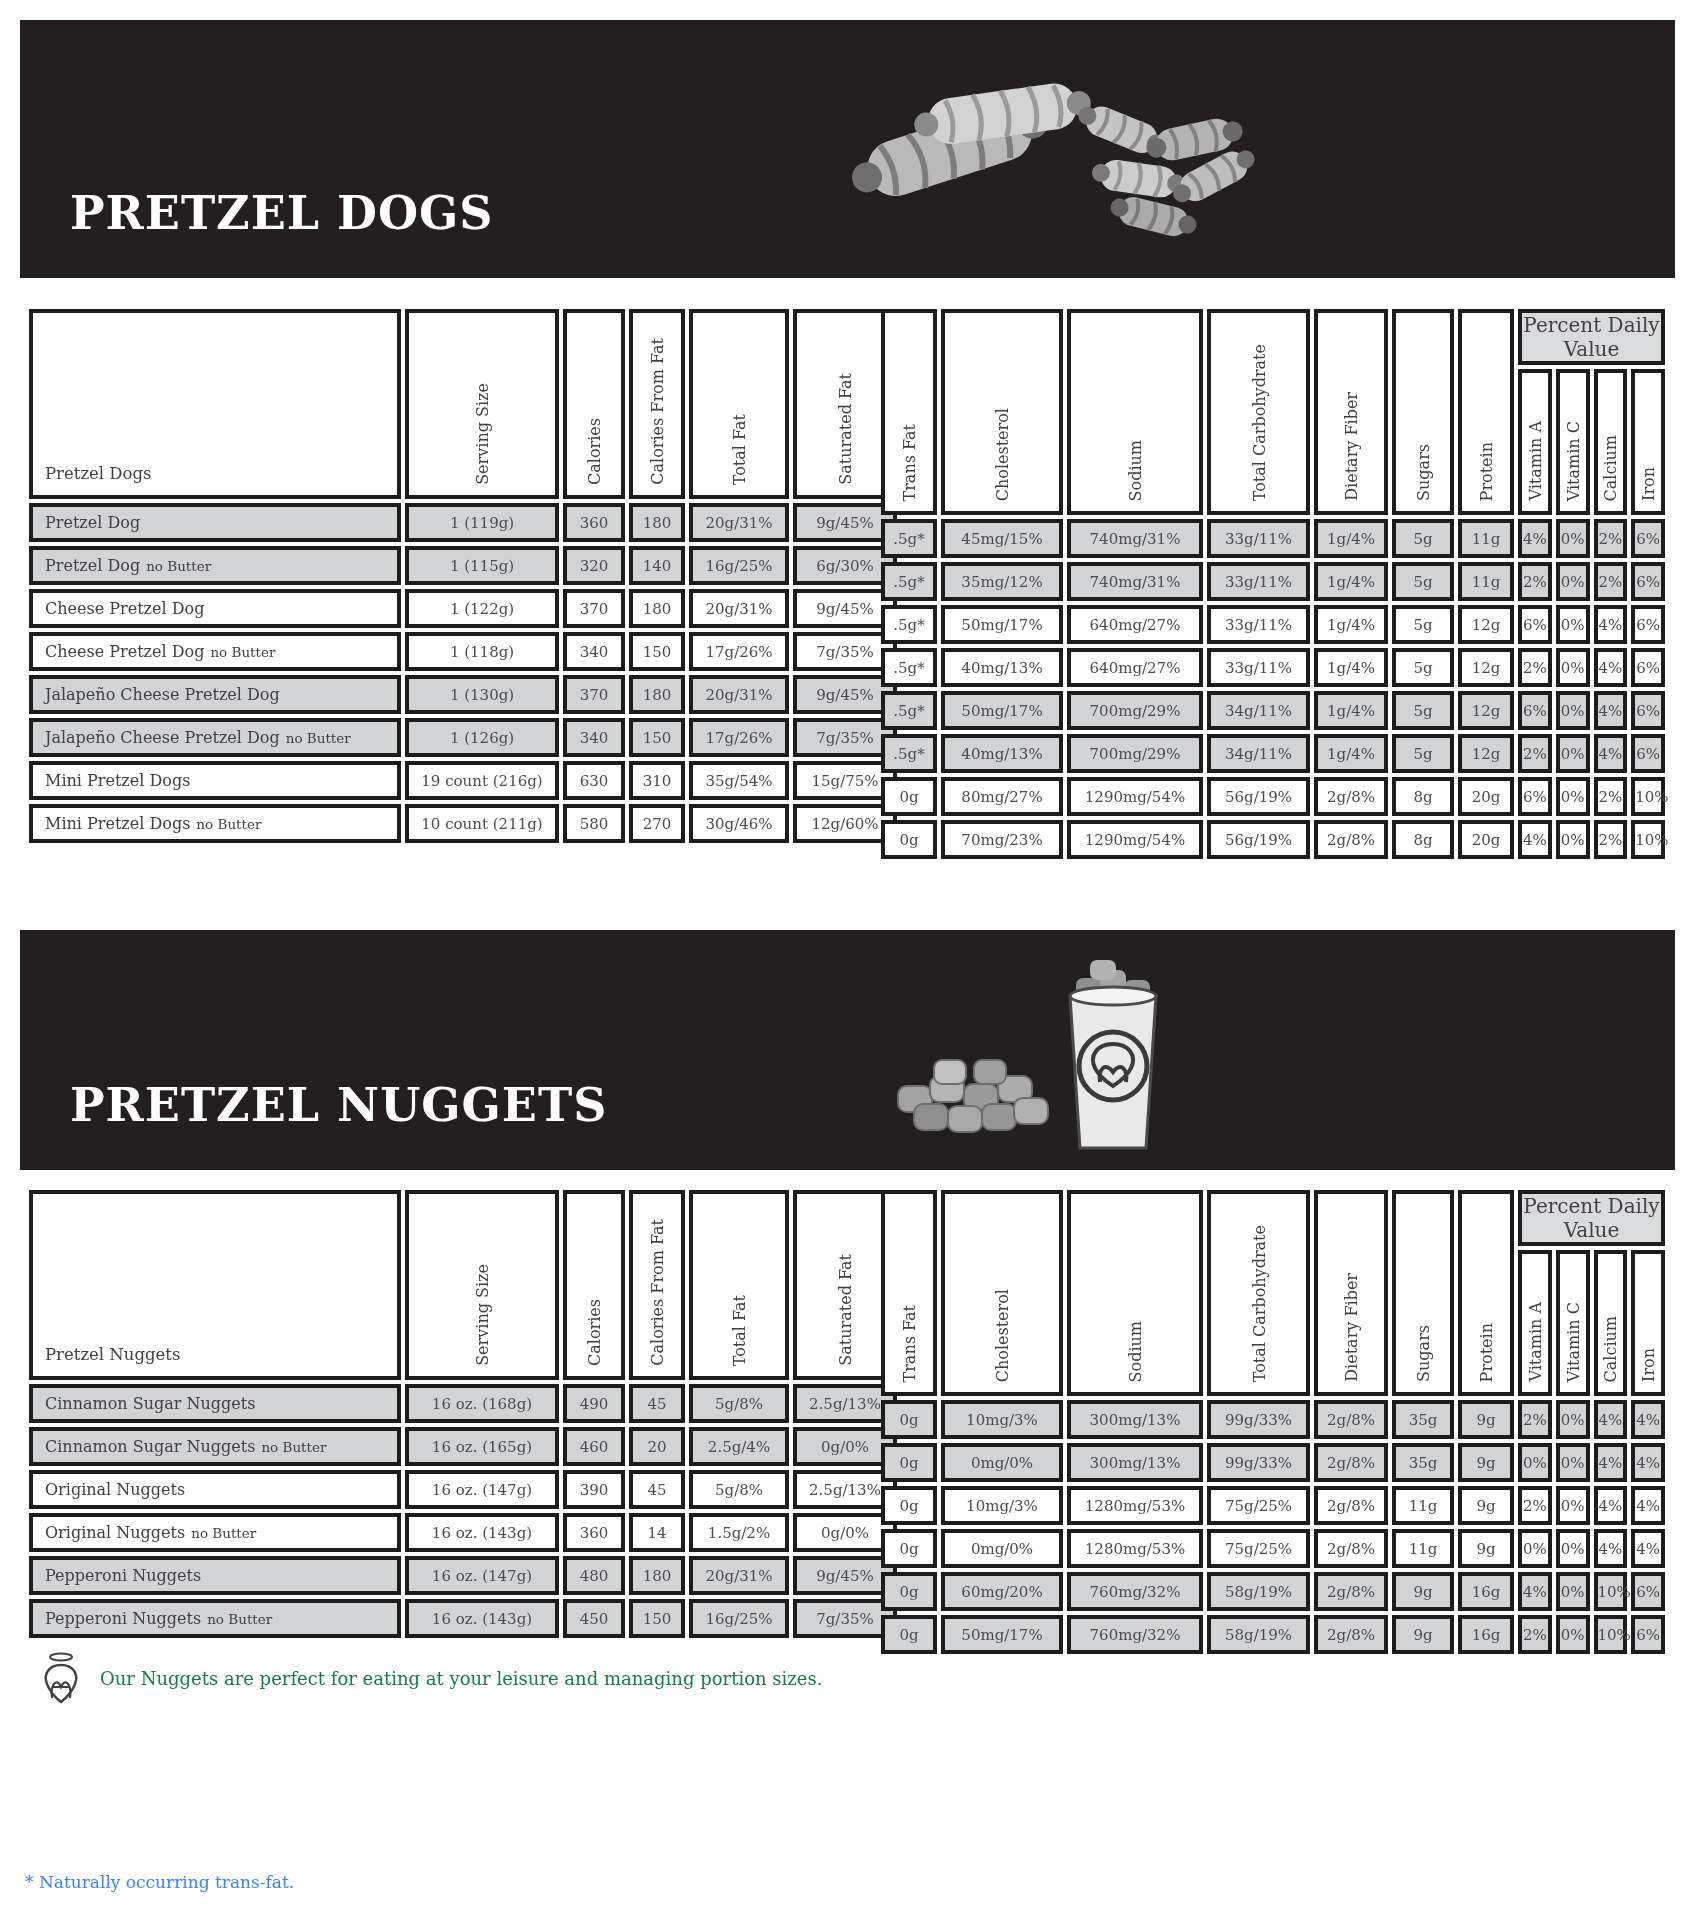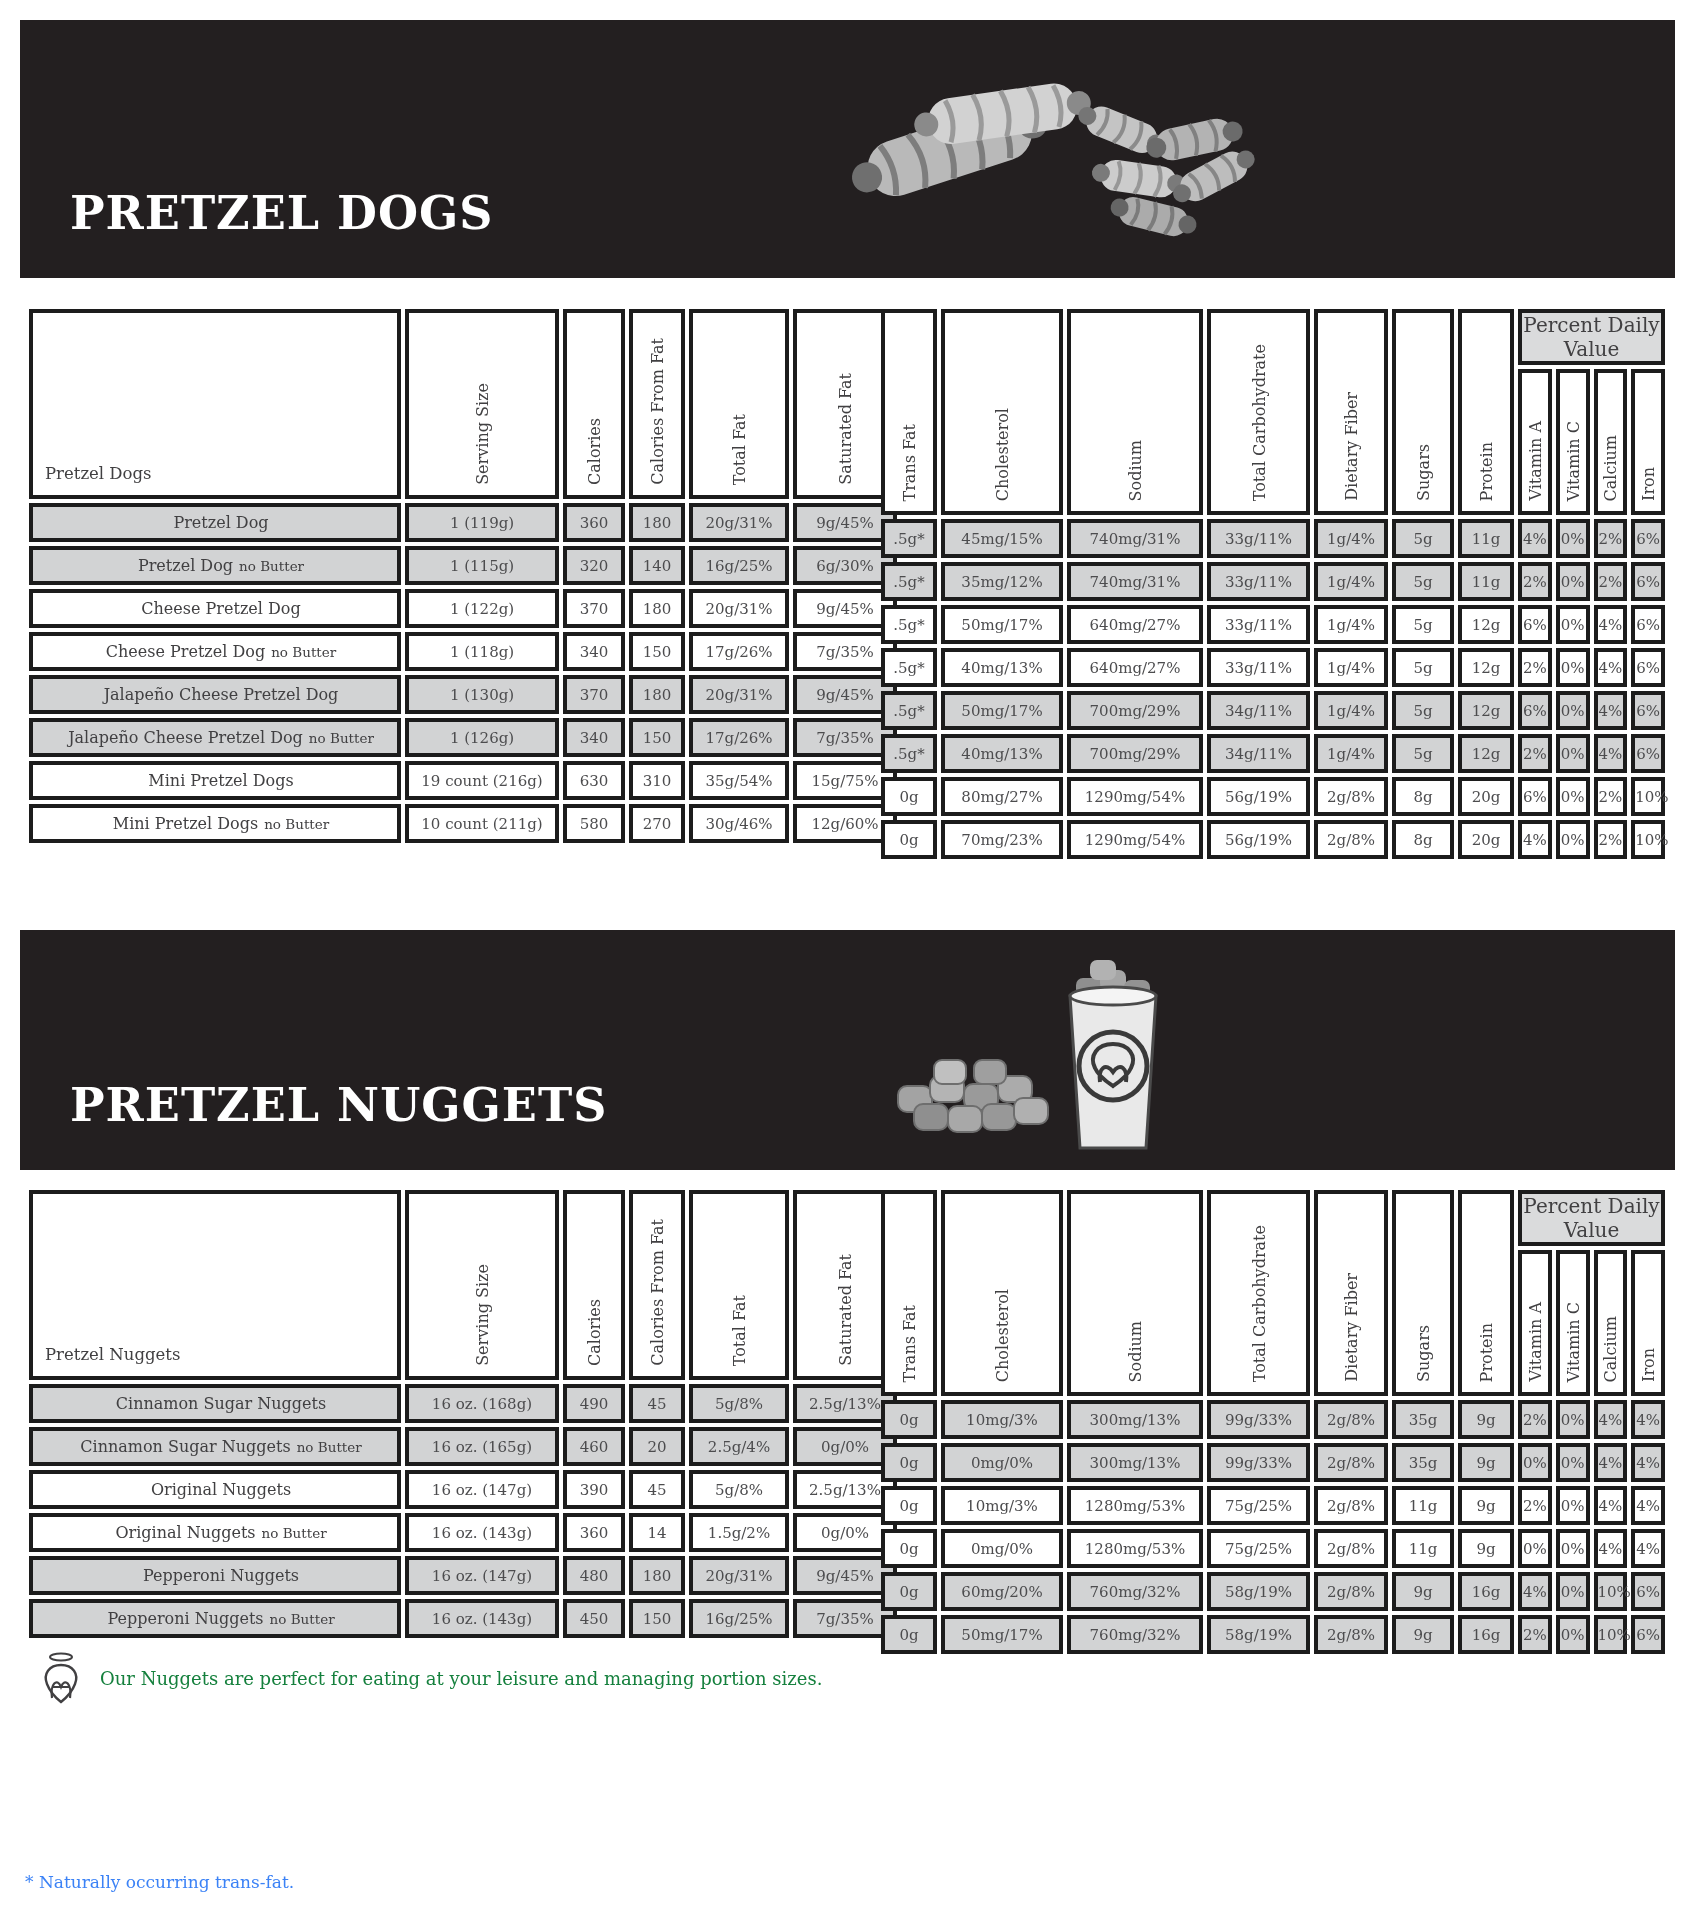--- a/index.html
+++ b/index.html
@@ -26,21 +26,21 @@
   .ntable th,.ntable td{border:4px solid var(--line-black);background:#fff;padding:0;
                         font-weight:normal;color:#4c4c4e;}
   .ntable td{height:31px;text-align:center;font-size:15px;vertical-align:middle;}
   .ntable tr.shaded td{background:var(--row-gray);}
   th.tall-head{height:170px;vertical-align:bottom;position:relative;}
   th.name-head{vertical-align:bottom;text-align:left;padding:0 0 12px 12px;font-size:16.5px;color:#414042;}
   .vlabel{position:absolute;bottom:10px;left:50%;transform:translateX(-50%) rotate(180deg);
           writing-mode:vertical-rl;font-size:16px;color:#414042;white-space:nowrap;}
   th.pdv-head{height:20px;font-size:20px;background:var(--pdv-bg);color:#414042;}
   th.sub-head{height:138px;vertical-align:bottom;position:relative;}
-  td.name-cell{text-align:center;padding-left:12px;font-size:16px;color:#414042;}
+  td.name-cell{text-align:left;padding-left:12px;font-size:16px;color:#414042;}
   .isuffix{font-size:13.5px;margin-left:6px;}
   td.serving-cell{font-size:15px;}
 
   
   .note{position:absolute;left:40px;top:1650px;display:flex;align-items:center;}
   .note-text{font-size:18px;margin-left:18px;color:#15803d;}
   .footnote{position:absolute;left:25px;top:1872px;font-size:17px;color:#3b82f6;}
 </style>
 </head>
 <body>

